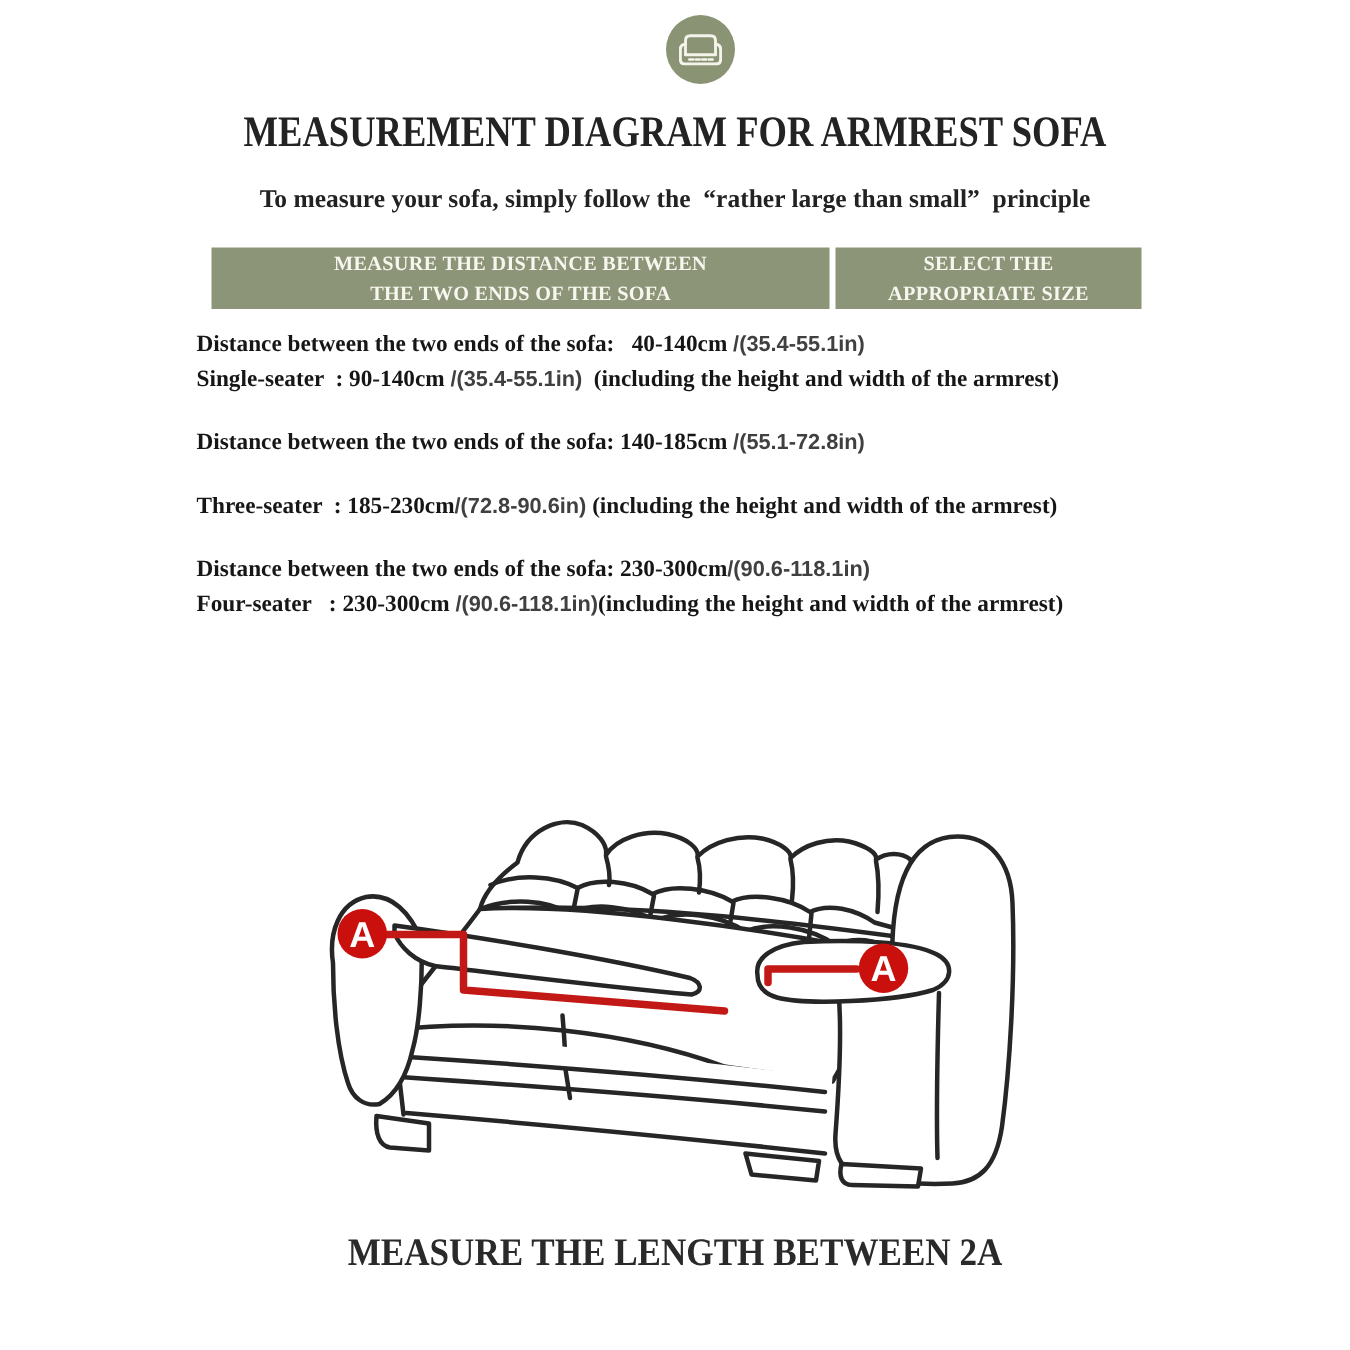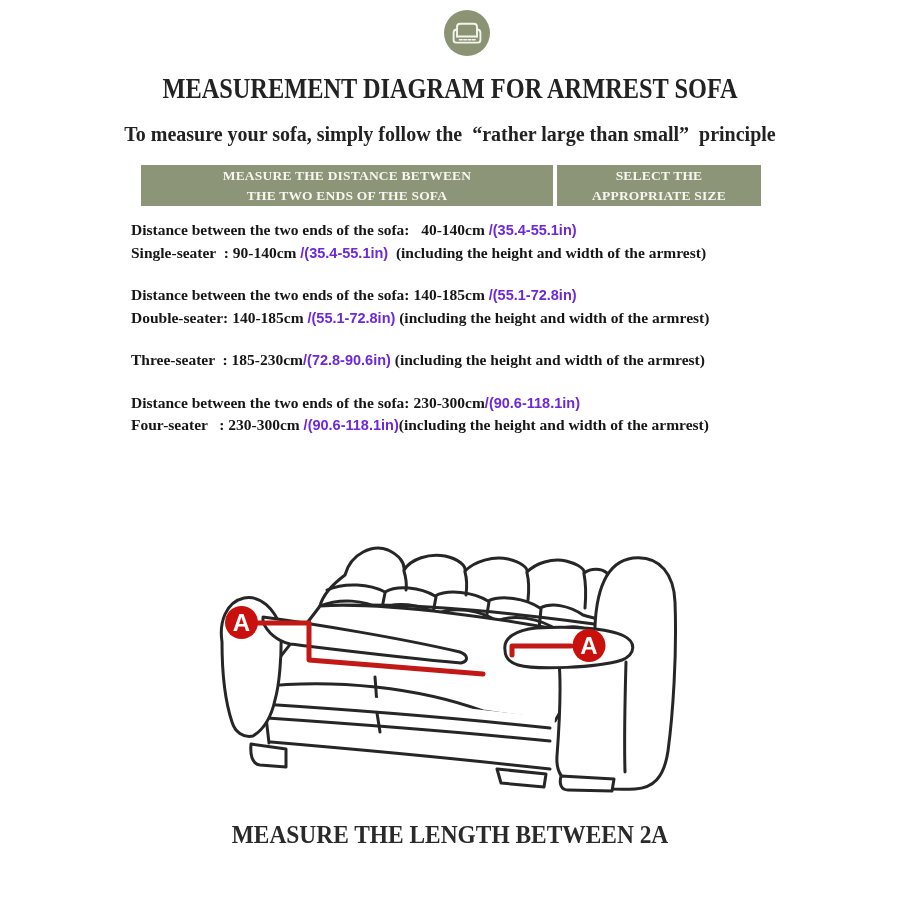--- a/index.html
+++ b/index.html
@@ -7,35 +7,35 @@
          font-family:"Liberation Serif",serif;color:#1f1f1f;}
 
   
   .badge{position:absolute;left:443px;top:9px;width:48px;height:48px;}
 
   
   .title{position:absolute;left:0;top:72px;width:900px;text-align:center;
          font-size:29px;font-weight:700;color:#232323;letter-spacing:0px;
          transform:scaleX(.84);transform-origin:50% 50%;white-space:nowrap;}
   .subtitle{position:absolute;left:0;top:123px;width:900px;text-align:center;
-         font-size:20px;font-weight:700;color:#222;white-space:pre;}
+         font-size:17px;font-weight:700;color:#222;white-space:pre;}
 
   
   .bars{position:absolute;left:141px;top:165px;width:708px;height:41px;display:flex;gap:4px;}
   .bar{background:#8C9577;color:#f7f6ef;display:flex;flex-direction:column;
        justify-content:center;align-items:center;text-align:center;
        font-weight:700;font-size:13.5px;line-height:1.45;letter-spacing:.2px;}
   .bar.left{width:412px;}
   .bar.right{width:204px;}
 
   
   .sizes{position:absolute;left:131px;top:219px;width:700px;}
   .size-block{margin-bottom:20px;}
   .sz-line{white-space:pre;font-size:15.5px;font-weight:700;line-height:21.5px;color:#161616;}
-  .red{font-family:"Liberation Sans",sans-serif;font-weight:700;font-size:14.5px;color:#6d28d9;}
+  .red{font-family:"Liberation Sans",sans-serif;font-weight:700;font-size:14.5px;color:#404040;}
 
   
   .sofa-wrap{position:absolute;left:205px;top:538px;width:480px;height:260px;}
 
   
   .caption{position:absolute;left:0;top:820px;width:900px;text-align:center;
            font-size:26px;font-weight:700;color:#2a2a2a;
            transform:scaleX(.90);transform-origin:50% 50%;white-space:nowrap;}
 </style>
 </head>
@@ -76,21 +76,20 @@
 
   <div class="sizes">
 
     <div class="size-block">
       <div class="sz-line"><span>Distance between the two ends of the sofa:   40-140cm </span><span class="red">/(35.4-55.1in)</span></div>
       <div class="sz-line"><span>Single-seater  : 90-140cm </span><span class="red">/(35.4-55.1in)</span><span>  (including the height and width of the armrest)</span></div>
     </div>
 
     <div class="size-block">
       <div class="sz-line"><span>Distance between the two ends of the sofa: 140-185cm </span><span class="red">/(55.1-72.8in)</span></div>
-      <div class="sz-line"><span>Double-seater: 140-185cm </span><span class="red">/(55.1-72.8in)</span><span> (including the height and width of the armrest)</span></div>
     </div>
 
     <div class="size-block">
       <div class="sz-line"><span>Three-seater  : 185-230cm</span><span class="red">/(72.8-90.6in)</span><span> (including the height and width of the armrest)</span></div>
     </div>
 
     <div class="size-block">
       <div class="sz-line"><span>Distance between the two ends of the sofa: 230-300cm</span><span class="red">/(90.6-118.1in)</span></div>
       <div class="sz-line"><span>Four-seater   : 230-300cm </span><span class="red">/(90.6-118.1in)</span><span>(including the height and width of the armrest)</span></div>
     </div>

